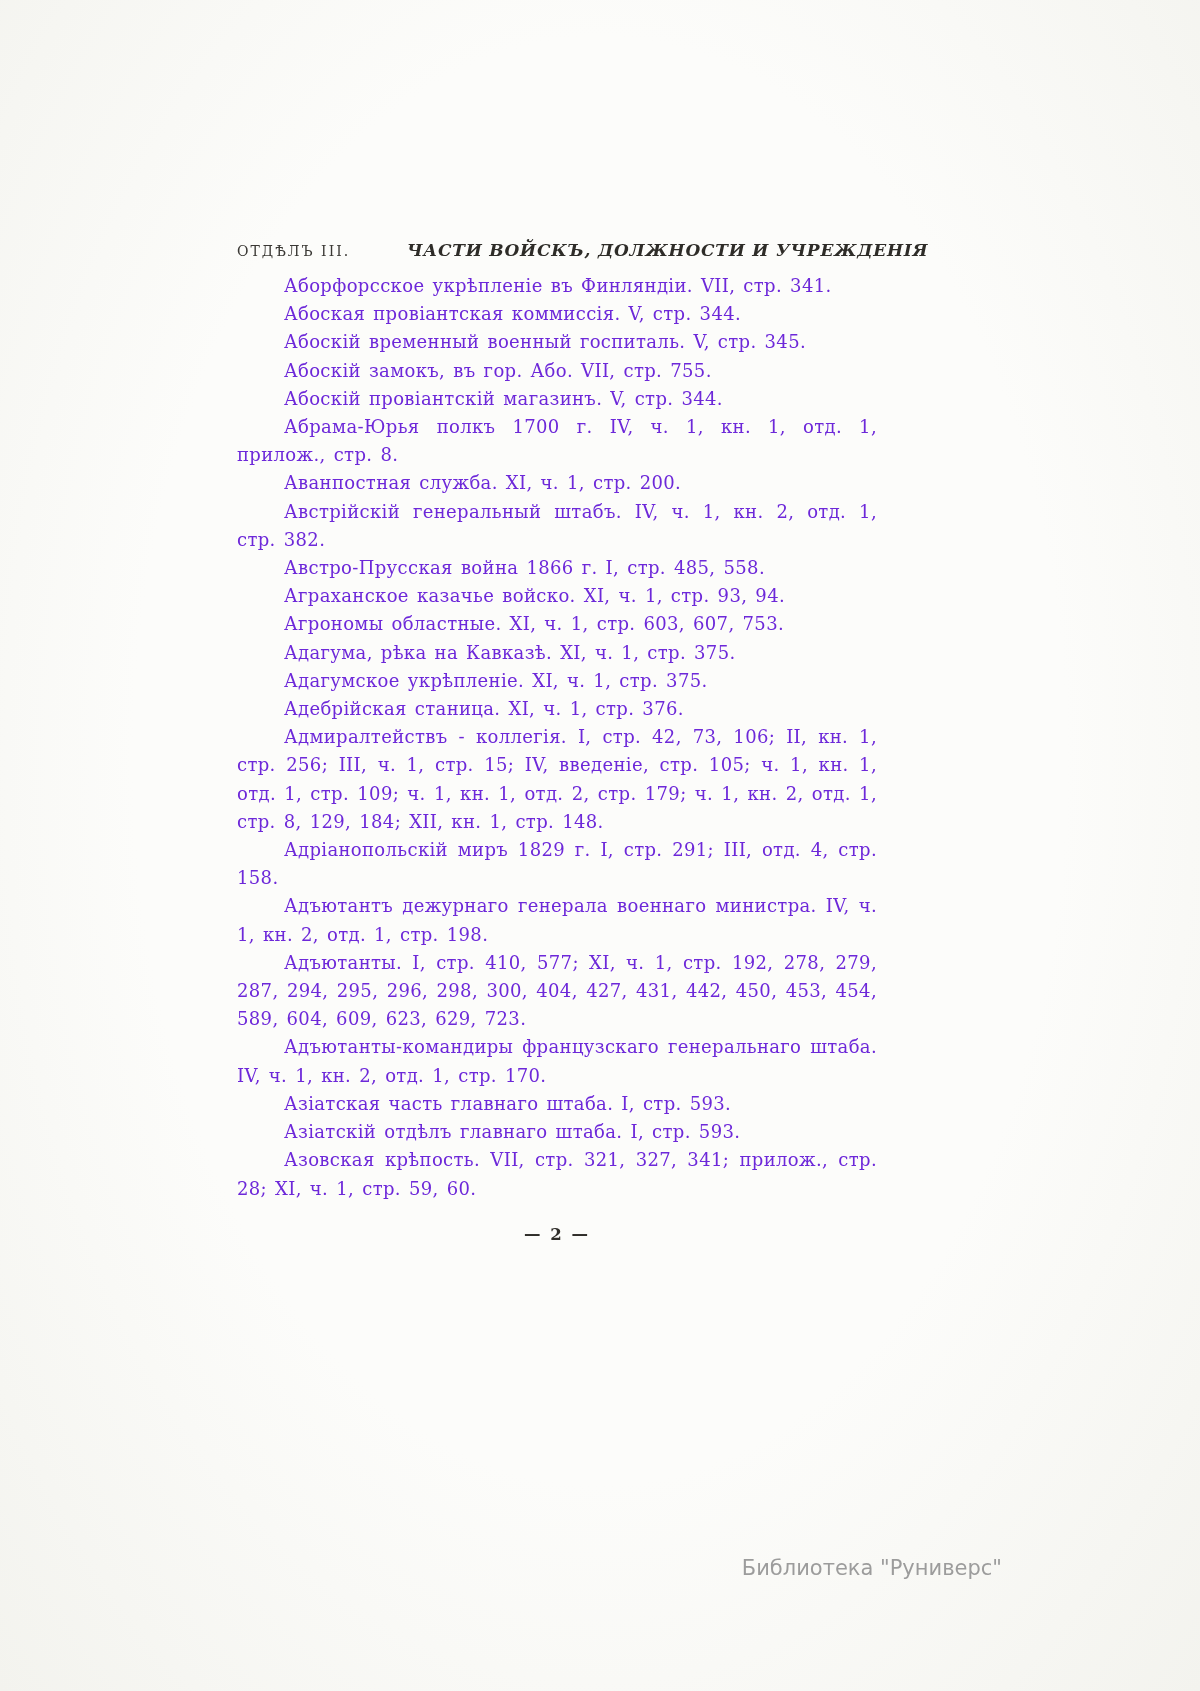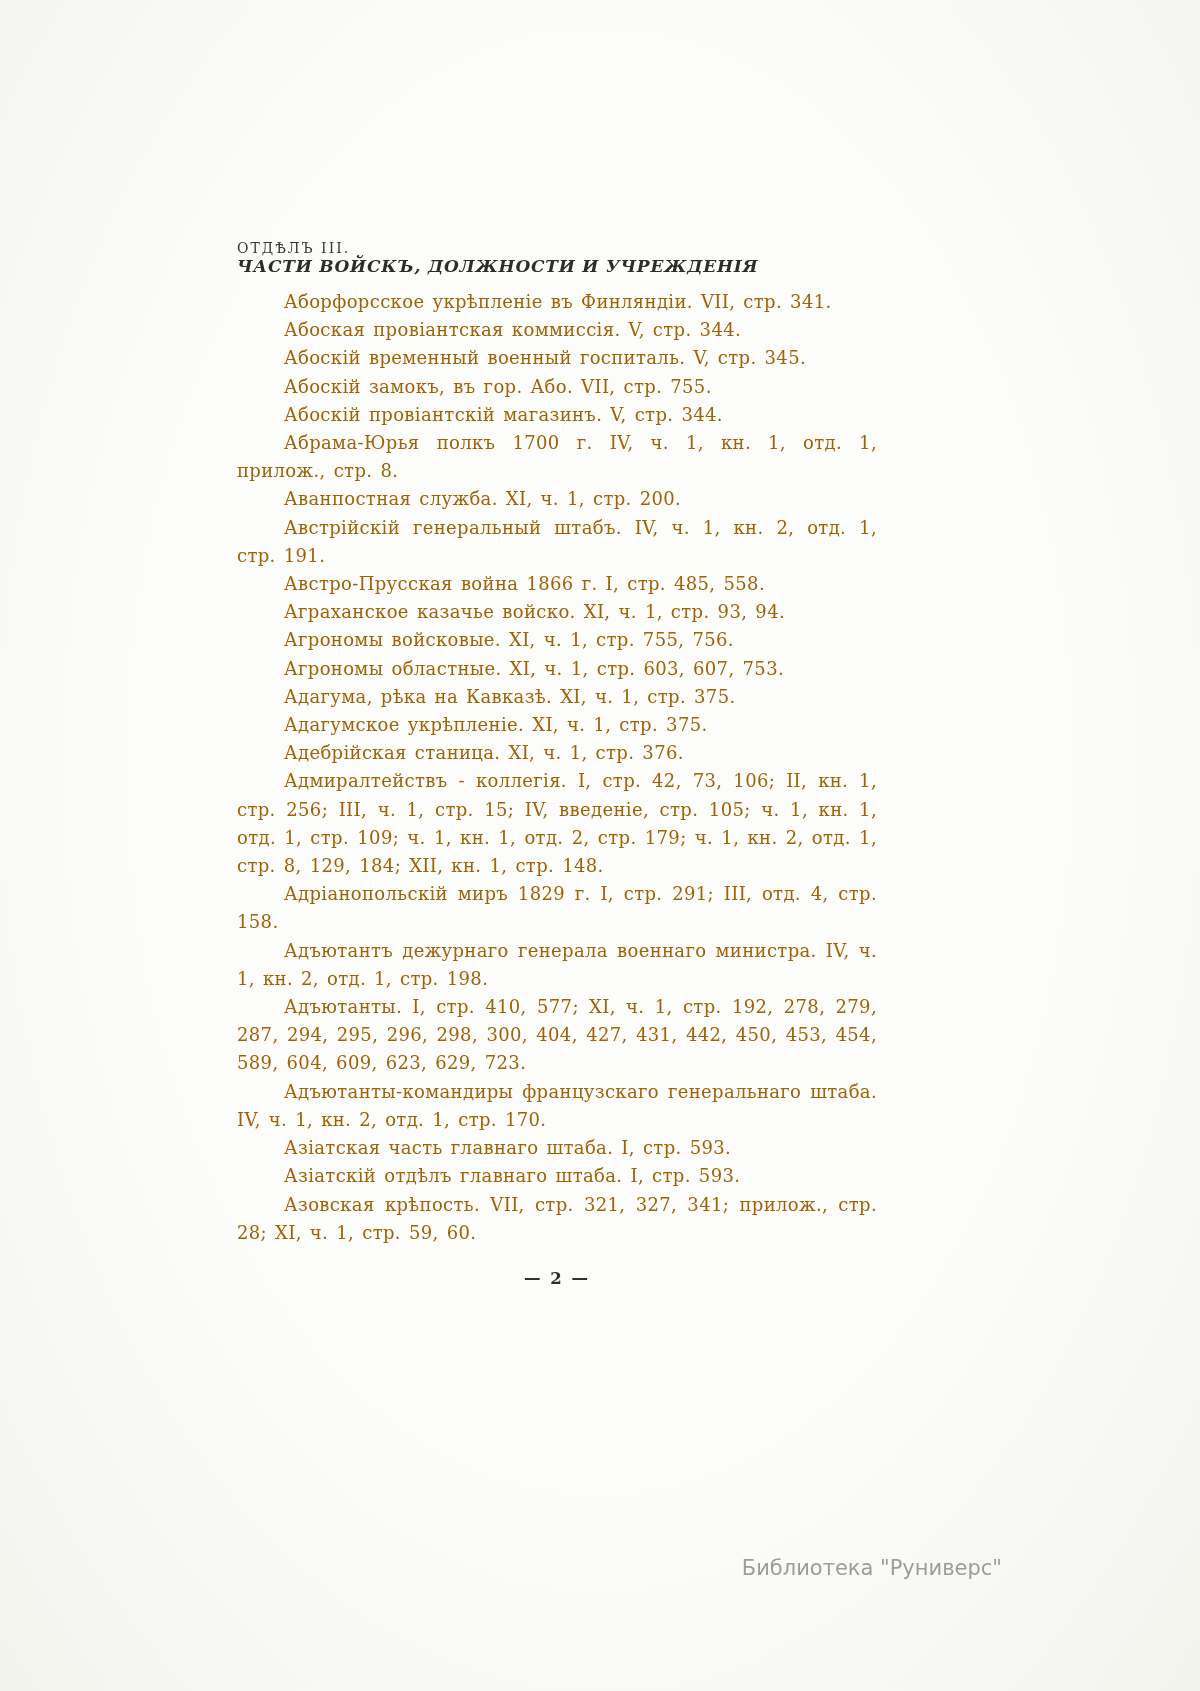--- a/index.html
+++ b/index.html
@@ -16,21 +16,20 @@
   .sheet {
     position: absolute;
     left: 237px;
     top: 240px;
     width: 640px;
   }
   .page-header {
     display: flex;
     align-items: baseline;
     margin-bottom: 12px;
-    flex-direction: column;
   }
   .section-label {
     width: 170px;
     font-size: 14px;
     letter-spacing: 2px;
     color: #3a3834;
     flex: 0 0 auto;
   }
   .page-title {
     flex: 1;
@@ -42,21 +41,21 @@
     color: #2e2c28;
   }
   .entries p.entry {
     margin: 0;
     text-indent: 47px;
     text-align: justify;
     font-size: 18px;
     line-height: 28.2px;
     letter-spacing: 0.35px;
     word-spacing: 2px;
-    color: #a16207;
+    color: #6d28d9;
   }
   .page-number {
     text-align: center;
     margin-top: 22px;
     font-size: 16.5px;
     font-weight: bold;
     letter-spacing: 2px;
     color: #2f2d29;
   }
   .watermark {
@@ -80,24 +79,23 @@
 
   <div class="entries">
 
   <p class="entry">Аборфорсское укрѣпленіе въ Финляндіи. VII, стр. 341.</p>
       <p class="entry">Абоская провіантская коммиссія. V, стр. 344.</p>
       <p class="entry">Абоскій временный военный госпиталь. V, стр. 345.</p>
       <p class="entry">Абоскій замокъ, въ гор. Або. VII, стр. 755.</p>
       <p class="entry">Абоскій провіантскій магазинъ. V, стр. 344.</p>
       <p class="entry">Абрама-Юрья полкъ 1700 г. IV, ч. 1, кн. 1, отд. 1, прилож., стр. 8.</p>
       <p class="entry">Аванпостная служба. XI, ч. 1, стр. 200.</p>
-      <p class="entry">Австрійскій генеральный штабъ. IV, ч. 1, кн. 2, отд. 1, стр. 191.</p>
+      <p class="entry">Австрійскій генеральный штабъ. IV, ч. 1, кн. 2, отд. 1, стр. 382.</p>
       <p class="entry">Австро-Прусская война 1866 г. I, стр. 485, 558.</p>
       <p class="entry">Аграханское казачье войско. XI, ч. 1, стр. 93, 94.</p>
-      <p class="entry">Агрономы войсковые. XI, ч. 1, стр. 755, 756.</p>
       <p class="entry">Агрономы областные. XI, ч. 1, стр. 603, 607, 753.</p>
       <p class="entry">Адагума, рѣка на Кавказѣ. XI, ч. 1, стр. 375.</p>
       <p class="entry">Адагумское укрѣпленіе. XI, ч. 1, стр. 375.</p>
       <p class="entry">Адебрійская станица. XI, ч. 1, стр. 376.</p>
       <p class="entry">Адмиралтействъ - коллегія. I, стр. 42, 73, 106; II, кн. 1, стр. 256; III, ч. 1, стр. 15; IV, введеніе, стр. 105; ч. 1, кн. 1, отд. 1, стр. 109; ч. 1, кн. 1, отд. 2, стр. 179; ч. 1, кн. 2, отд. 1, стр. 8, 129, 184; XII, кн. 1, стр. 148.</p>
       <p class="entry">Адріанопольскій миръ 1829 г. I, стр. 291; III, отд. 4, стр. 158.</p>
       <p class="entry">Адъютантъ дежурнаго генерала военнаго министра. IV, ч. 1, кн. 2, отд. 1, стр. 198.</p>
       <p class="entry">Адъютанты. I, стр. 410, 577; XI, ч. 1, стр. 192, 278, 279, 287, 294, 295, 296, 298, 300, 404, 427, 431, 442, 450, 453, 454, 589, 604, 609, 623, 629, 723.</p>
       <p class="entry">Адъютанты-командиры французскаго генеральнаго штаба. IV, ч. 1, кн. 2, отд. 1, стр. 170.</p>
       <p class="entry">Азіатская часть главнаго штаба. I, стр. 593.</p>

